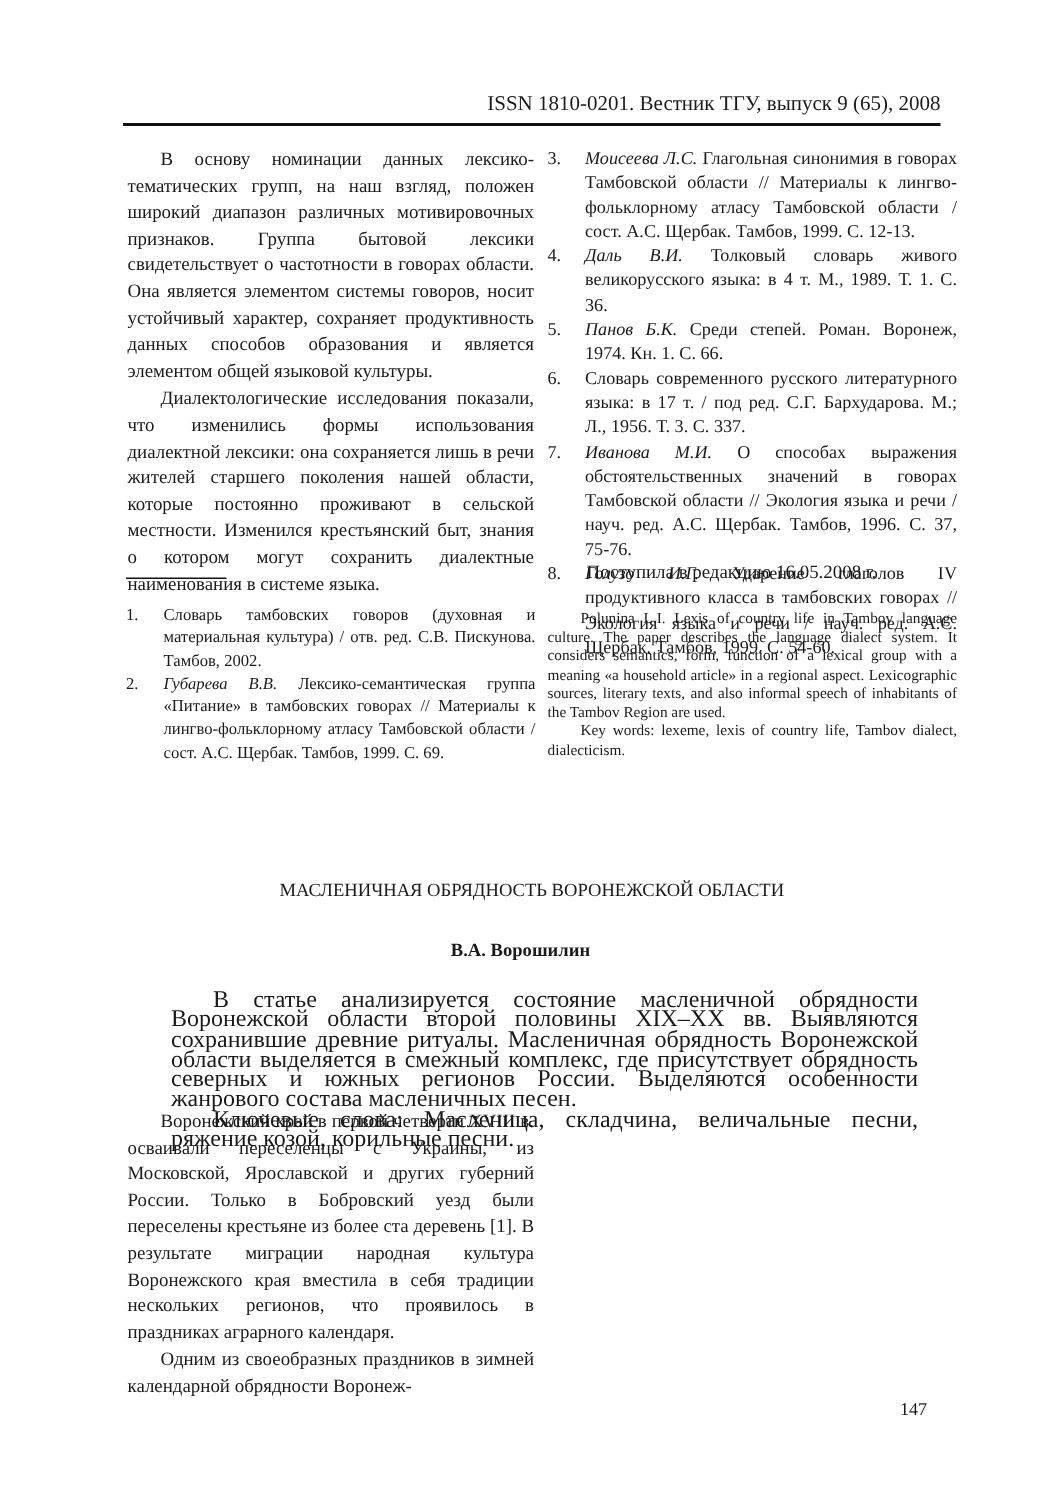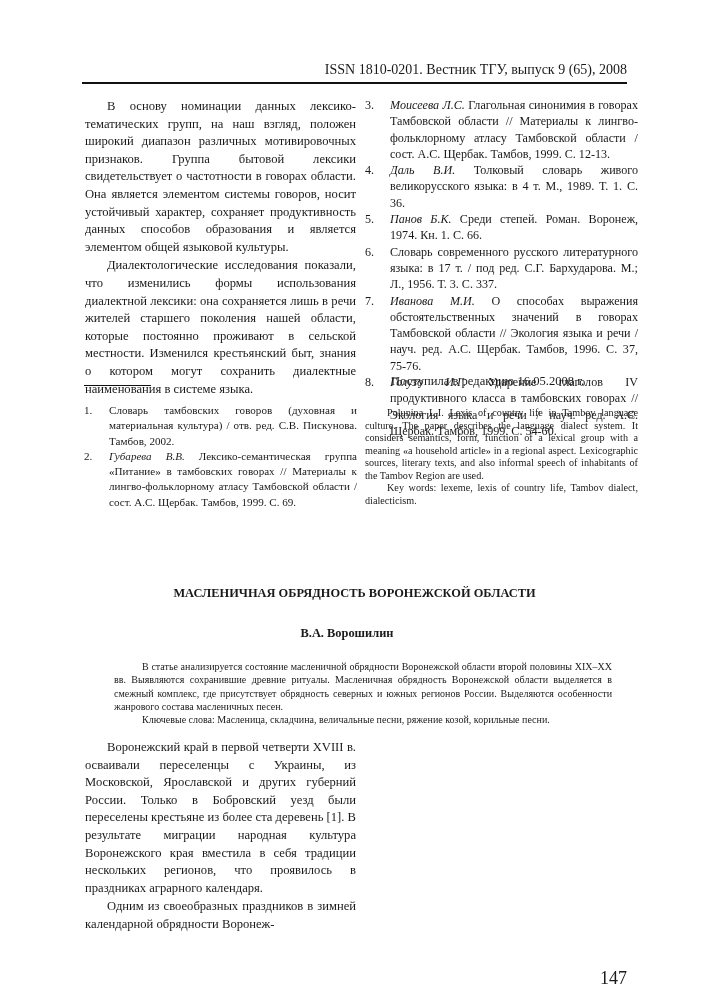--- a/index.html
+++ b/index.html
@@ -14,27 +14,27 @@
   .refs { list-style: none; margin: 0; padding: 0; }
   .refs li { position: relative; padding-left: 25px; text-align: justify; }
   .refs .num { position: absolute; left: 0; top: 0; }
   .refs .au { font-style: italic; }
   .right-top .refs { font-size: 12.1px; line-height: 16.3px; }
   .footnote-rule { position: absolute; left: 84px; top: 385px; width: 67px; border-top: 1.5px solid #111; }
   .left-refs { position: absolute; left: 84px; top: 403px; width: 273px; font-size: 11.1px; line-height: 15.3px; }
   .received { position: absolute; left: 391px; top: 374px; font-size: 12.6px; }
   .abstract-en { position: absolute; left: 365px; top: 407px; width: 273px; font-size: 10.2px; line-height: 12.5px; text-align: justify; }
   .abstract-en p { margin: 0; text-indent: 22px; }
-  .title { position: absolute; left: 0; width: 709px; top: 586px; text-align: center; font-weight: bold; font-size: 12.4px; }
+  .title { position: absolute; left: 0; width: 709px; top: 586px; text-align: center; font-weight: normal; font-size: 12.4px; }
   .author { position: absolute; left: 0; width: 694px; top: 626px; text-align: center; font-weight: bold; font-size: 12.4px; }
-  .abstract-ru { position: absolute; left: 114px; top: 660px; width: 498px; font-size: 10px; line-height: 13.3px; text-align: justify; }
+  .abstract-ru { position: absolute; left: 114px; top: 660px; width: 498px; font-size: 16px; line-height: 13.3px; text-align: justify; }
   .abstract-ru p { margin: 0; text-indent: 28px; }
   .left-bottom { left: 84px; top: 738px; }
   .right-bottom { left: 365px; top: 738px; }
-  .page-num { position: absolute; left: 600px; top: 968px; font-size: 18px; }
+  .page-num { position: absolute; left: 600px; top: 932px; font-size: 12px; }
 </style>
 </head>
 <body>
 
 <div class="header">ISSN 1810-0201. Вестник ТГУ, выпуск 9 (65), 2008</div>
 
 <div class="col left-top">
   <p>В основу номинации данных лексико-тематических групп, на наш взгляд, положен широкий диапазон различных мотивировочных признаков. Группа бытовой лексики свидетельствует о частотности в говорах области. Она является элементом системы говоров, носит устойчивый характер, сохраняет продуктивность данных способов образования и является элементом общей языковой культуры.</p>
   <p>Диалектологические исследования показали, что изменились формы использования диалектной лексики: она сохраняется лишь в речи жителей старшего поколения нашей области, которые постоянно проживают в сельской местности. Изменился крестьянский быт, знания о котором могут сохранить диалектные наименования в системе языка.</p>
 </div>

